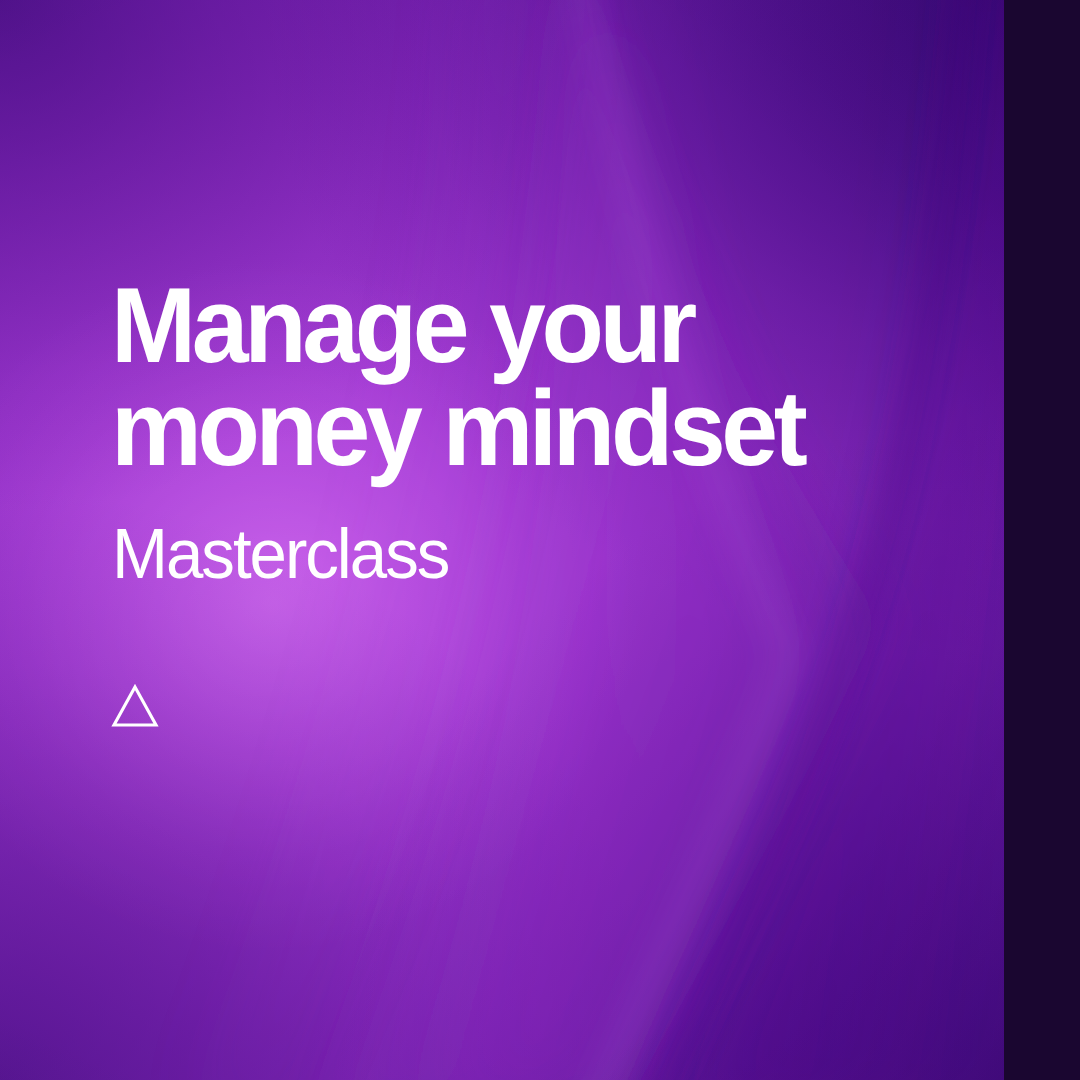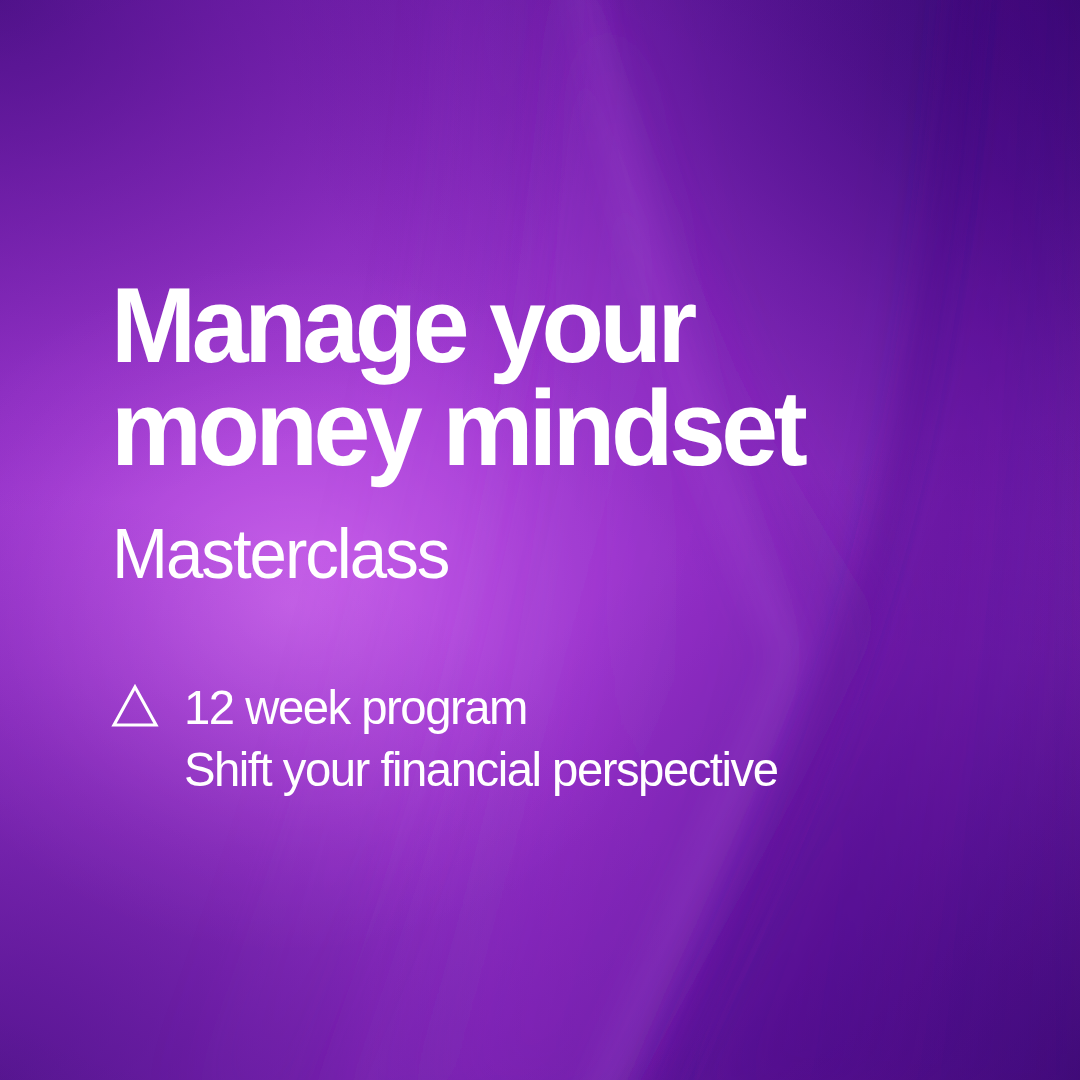--- a/index.html
+++ b/index.html
@@ -6,21 +6,21 @@
   html, body {
     margin: 0;
     padding: 0;
     background: #1a0630;
   }
 
   * { box-sizing: border-box; }
 
   .canvas {
     position: relative;
-    width: 1080px;
+    width: 1004px;
     height: 1080px;
     overflow: hidden;
     font-family: "Liberation Sans", "DejaVu Sans", sans-serif;
     background: #0f766e;
     isolation: isolate;
   }
 
   
 
   .bg-base {
@@ -265,22 +265,18 @@
 money mindset</h1>
 
     <div class="subhead">Masterclass</div>
 
     <div class="bullet-block">
 
       <svg class="bullet-icon" viewBox="0 0 50 50" aria-hidden="true">
         <path d="M25 5 L46 43 L4 43 Z" fill="none" stroke="#ffffff" stroke-width="3.1" stroke-linejoin="miter"></path>
       </svg>
 
-      <div class="bullet-lines">
-        <span class="bullet-line">12 week program</span>
-        <span class="bullet-line bullet-line--second">Shift your financial perspective</span>
-      </div>
 
     </div>
 
   </div>
 
 </div>
 
 </body></html>

